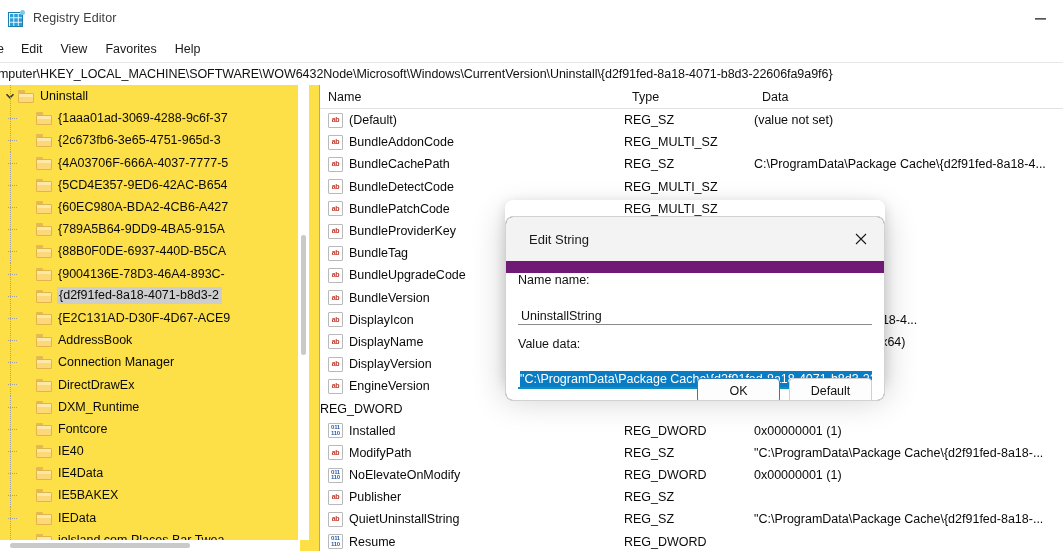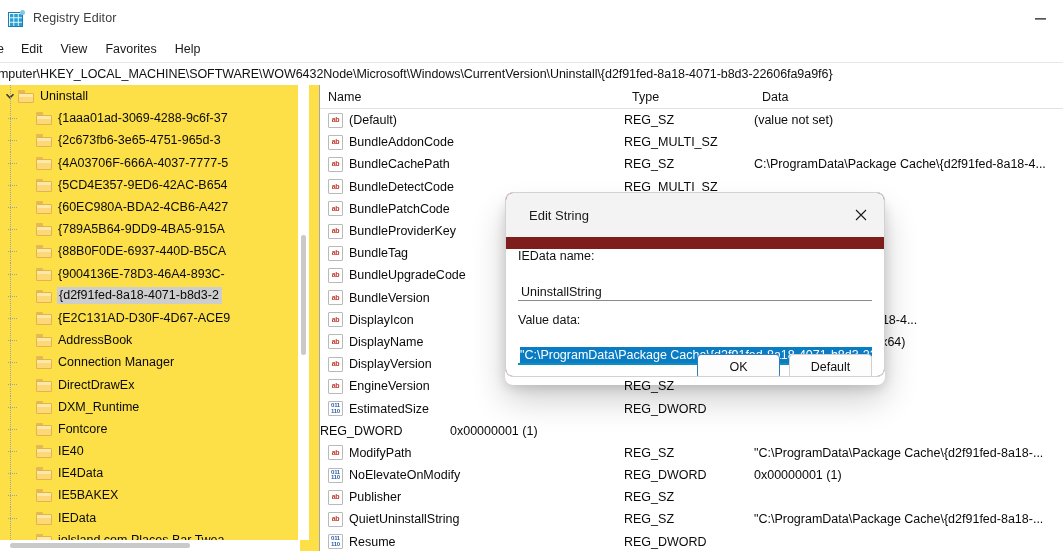--- a/index.html
+++ b/index.html
@@ -328,24 +328,24 @@
     position: absolute;
     left: 505px; top: 200px;
     width: 380px; height: 185px;
     border-radius: 8px;
     box-shadow: 0 14px 34px rgba(0,0,0,0.20), 0 3px 12px rgba(0,0,0,0.14);
     background: transparent;
     pointer-events: none;
   }
   #dialog {
     position: absolute;
-    left: 505px; top: 192px;
+    left: 505px; top: 216px;
     width: 380px;
     height: 185px;
-    background: #7f1d1d;
+    background: #701a75;
     border: 1px solid #d2d2d2;
     border-radius: 8px;
     box-sizing: border-box;
     overflow: hidden;
   }
   #dlg-titlebar {
     height: 44px;
     background: #f3f3f3;
     display: flex;
     align-items: center;
@@ -810,28 +810,28 @@
         </div>
         <div class="list-row">
           <div class="cell-name">
             <span class="val-icon sz"></span>
             <span class="name-text">EngineVersion</span>
           </div>
           <div class="cell-type">REG_SZ</div>
           <div class="cell-data"></div>
         </div>
         <div class="list-row">
-          <div class="cell-name">
-            <span class="val-icon dword"></span>
-            <span class="name-text">EstimatedSize</span>
-          </div>
           <div class="cell-type">REG_DWORD</div>
           <div class="cell-data"></div>
         </div>
         <div class="list-row">
+          <div class="cell-name">
+            <span class="val-icon dword"></span>
+            <span class="name-text">Installed</span>
+          </div>
           <div class="cell-type">REG_DWORD</div>
           <div class="cell-data">0x00000001 (1)</div>
         </div>
         <div class="list-row">
           <div class="cell-name">
             <span class="val-icon sz"></span>
             <span class="name-text">ModifyPath</span>
           </div>
           <div class="cell-type">REG_SZ</div>
           <div class="cell-data">"C:\ProgramData\Package Cache\{d2f91fed-8a18-...</div>
@@ -874,21 +874,21 @@
 <div id="dialog">
   <div id="dlg-titlebar">
     <div id="dlg-title">Edit String</div>
     <div id="dlg-close">
       <svg width="12" height="12" viewBox="0 0 12 12">
         <path d="M1 1 L11 11 M11 1 L1 11" stroke="#1a1a1a" stroke-width="1.1" fill="none"></path>
       </svg>
     </div>
   </div>
   <div id="dlg-body">
-    <div class="dlg-label">IEData name:</div>
+    <div class="dlg-label">Name name:</div>
     <div class="dlg-input" id="dlg-value-name">
       <span>UninstallString</span>
     </div>
     <div class="dlg-label">Value data:</div>
     <div class="dlg-input" id="dlg-value-data">
       <span class="sel">"C:\ProgramData\Package Cache\{d2f91fed-8a18-4071-b8d3-22606fa9a9</span>
     </div>
     <div id="dlg-buttons">
       <div class="dlg-btn default">OK</div>
       <div class="dlg-btn">Default</div>

